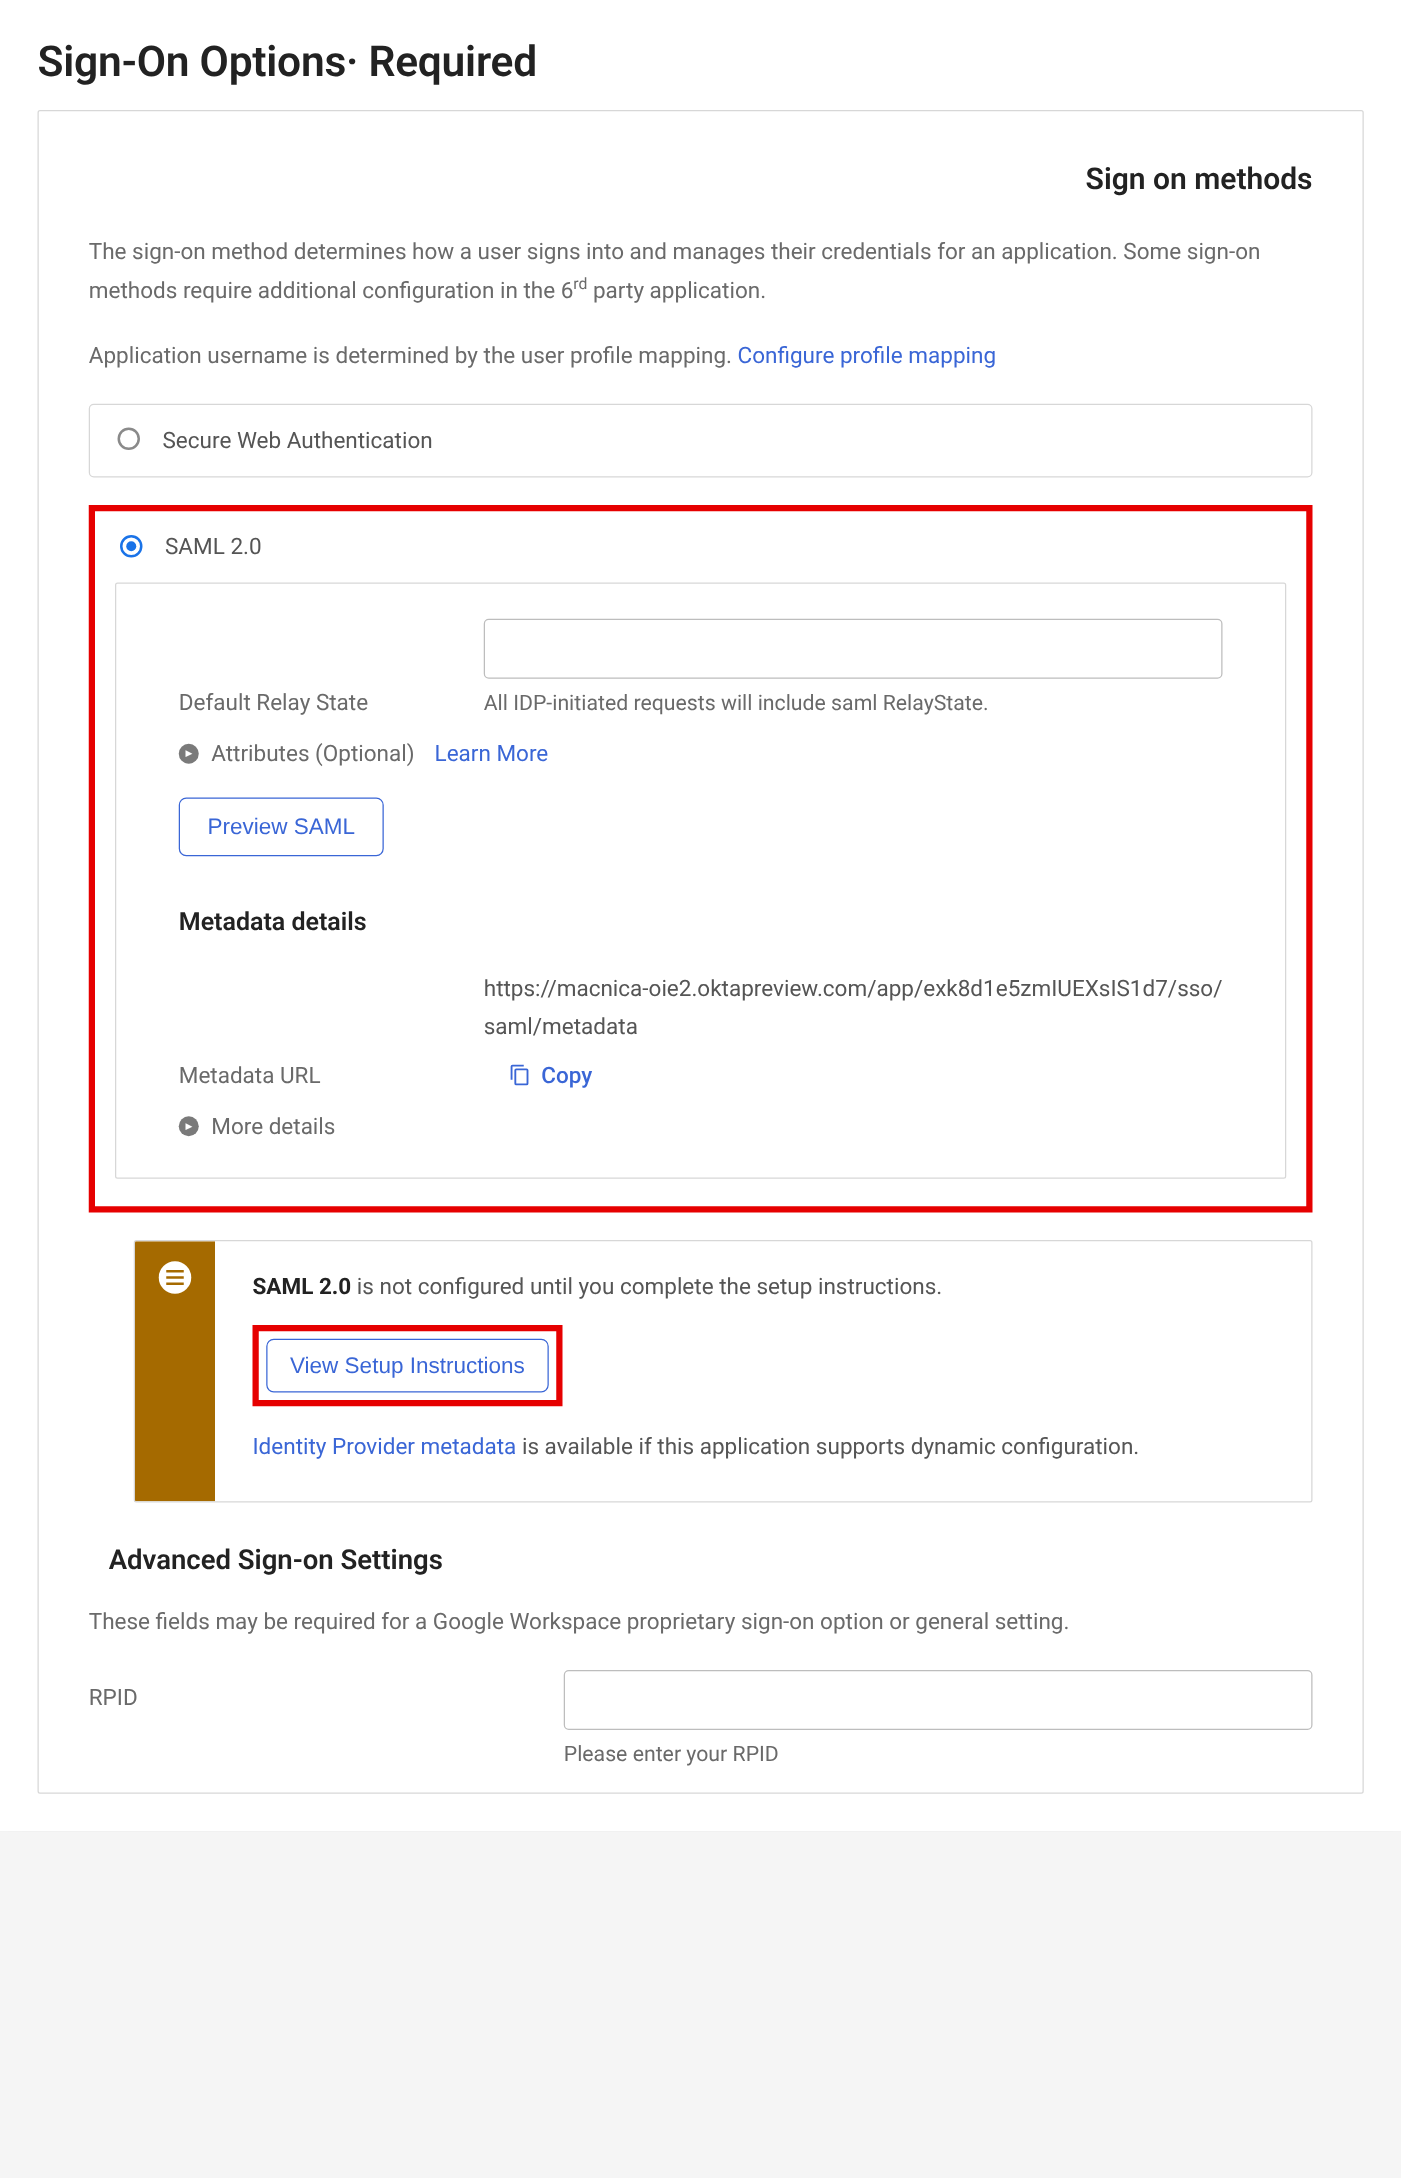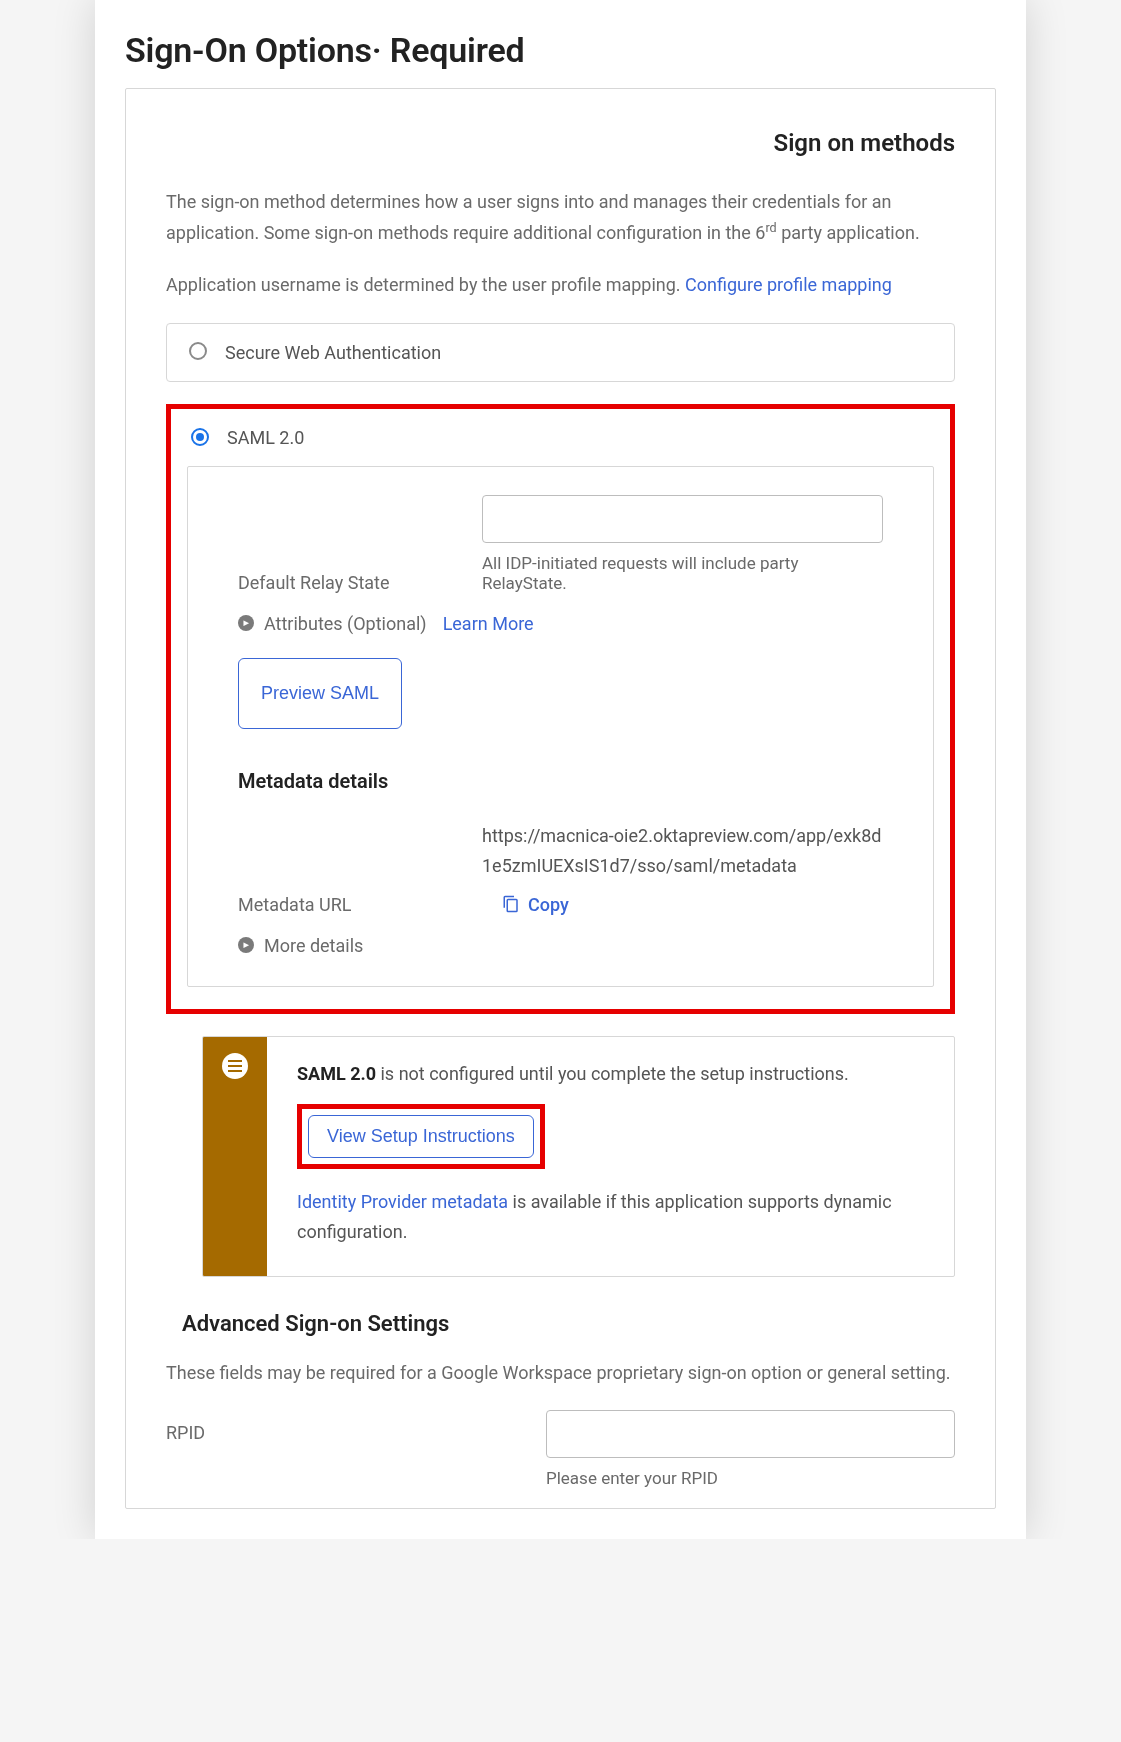--- a/index.html
+++ b/index.html
@@ -3,21 +3,21 @@
 <meta charset="utf-8">
 <style>
   * { box-sizing: border-box; }
   html, body {
     margin: 0; padding: 0;
     font-family: -apple-system, BlinkMacSystemFont, "Segoe UI", Roboto, Arial, sans-serif;
     background: #f5f5f5;
     color: #333;
   }
   .page-wrap {
-    width: 931px;
+    width: 1121px;
     margin: 0 auto;
     padding: 30px;
     background: #fff;
     box-shadow: 0 0 40px rgba(0,0,0,0.15);
   }
   .page-title {
     font-size: 34px;
     font-weight: 600;
     color: #222;
     margin: 0 0 18px 0;
@@ -148,21 +148,21 @@
     display: inline-block;
     transform: scale(0.65);
   }
 
   .btn-outline-blue {
     display: inline-block;
     border: 1.5px solid #3a66d6;
     color: #3a66d6;
     background: #fff;
     border-radius: 6px;
-    padding: 24px 22px;
+    padding: 12px 22px;
     font-size: 18px;
     font-weight: 500;
     cursor: pointer;
   }
 
   .subhead {
     font-size: 20px;
     font-weight: 600;
     color: #222;
     margin: 40px 0 28px 0;
@@ -284,21 +284,21 @@
         <span class="radio-circle selected"></span>
         <span class="radio-label">SAML 2.0</span>
       </div>
 
       <div class="saml-panel">
 
         <div class="form-row">
           <div class="form-label-col">Default Relay State</div>
           <div class="form-field-col">
             <input type="text" class="text-input" value="" style="">
-            <div class="field-help">All IDP-initiated requests will include party RelayState.</div>
+            <div class="field-help">All IDP-initiated requests will include saml RelayState.</div>
           </div>
         </div>
 
         <div class="attr-row">
           <span class="bullet-circle bullet-chevron"></span>
           <span>Attributes (Optional)</span>
           <a href="#" class="link" style="margin-left:6px;">Learn More</a>
         </div>
 
         <button class="btn-outline-blue">Preview SAML</button>

